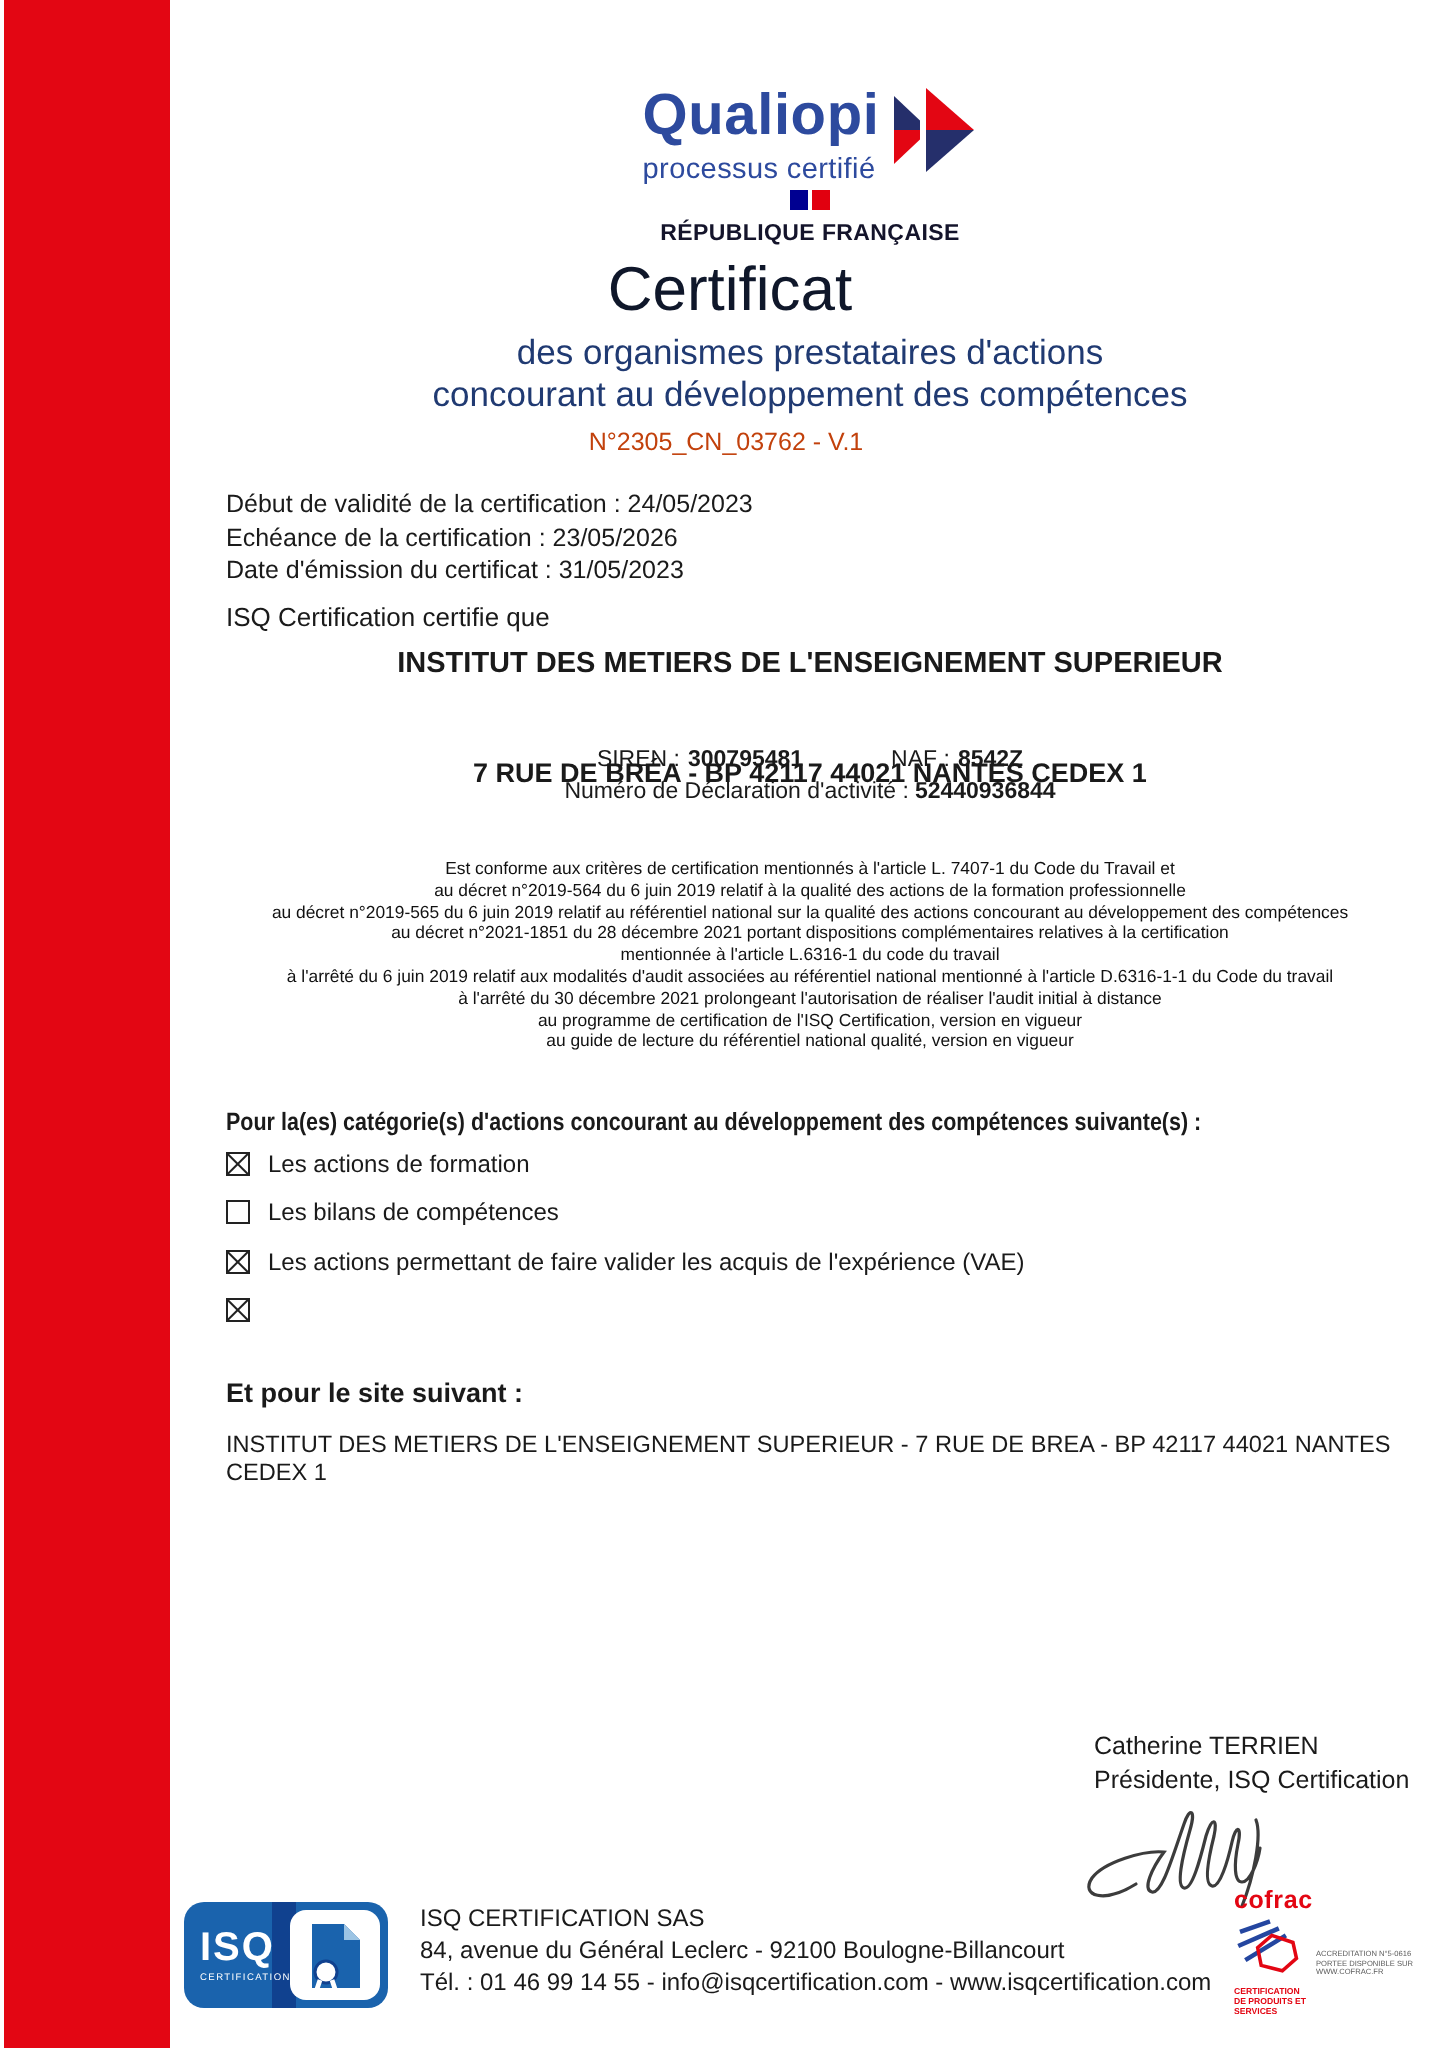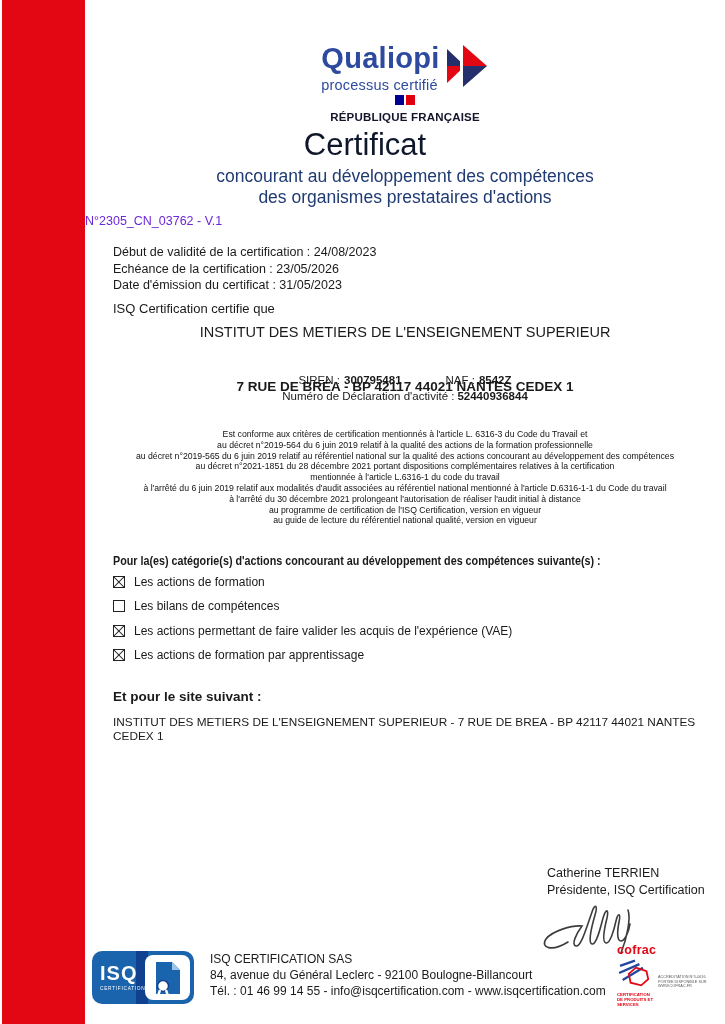--- a/index.html
+++ b/index.html
@@ -6,41 +6,41 @@
   body {
     width:725px; height:1024px; position:relative; background:#ffffff;
     font-family:"Liberation Sans", sans-serif; color:#1a1a1a; overflow:hidden;
   }
   .abs { position:absolute; }
 
   
   .red-bar { position:absolute; left:2px; top:0; width:83px; height:1024px; background:#E30613; }
 
   
-  .qualiopi { left:85px; top:44px; width:640px; display:flex; justify-content:center; align-items:flex-end; gap:7px; }
+  .qualiopi { left:85px; top:44px; width:640px; display:flex; justify-content:center; align-items:flex-start; gap:7px; }
   .q-text { text-align:left; }
   .q-brand { font-size:29px; font-weight:bold; color:#2D4A9E; line-height:1; letter-spacing:0.3px; }
   .q-tagline { font-size:14.5px; color:#2D4A9E; margin-top:4px; letter-spacing:0.2px; }
   .rf-badge { left:85px; top:95px; width:640px; display:flex; justify-content:center; align-items:center; gap:6px;flex-direction:column; }
   .rf-flag { display:flex; gap:2px; }
   .rf-flag .b { width:9px; height:10px; background:#000091; }
   .rf-flag .r { width:9px; height:10px; background:#E1000F; }
   .rf-text { font-size:11.5px; font-weight:bold; color:#14142b; letter-spacing:0.2px; }
 
   
   .title { left:85px; top:127px; width:560px; text-align:center; font-size:31px; color:#0f172a; }
   .subtitle { left:85px; top:166px; width:640px; text-align:center; font-size:17.5px; line-height:21px; color:#203A72; }
-  .cert-no { left:85px; top:214px; width:556px; font-size:12.5px; color:#6d28d9; }
+  .cert-no { left:85px; top:214px; width:556px; text-align:center; font-size:12.5px; color:#c2410c; }
 
   
   .validity { left:113px; top:244px; font-size:12.5px; line-height:16.5px; }
   .certifies { left:113px; top:301px; font-size:13px; }
 
   
-  .org-name { left:85px; top:324px; width:640px; text-align:center; font-size:14.5px; font-weight:normal; }
+  .org-name { left:85px; top:324px; width:640px; text-align:center; font-size:14.5px; font-weight:bold; }
   .org-address { left:85px; top:352px; width:640px; text-align:center; font-size:13.5px; font-weight:bold;margin-top:27px; }
   .registration { left:85px; top:374px; width:640px; display:flex; justify-content:center; gap:44px; font-size:11.5px; }
   .registration b { margin-left:4px; }
   .decl { left:85px; top:390px; width:640px; text-align:center; font-size:11.5px; }
   .decl b { margin-left:3px; }
 
   
   .conformity { left:85px; top:429px; width:640px; text-align:center; font-size:8.7px; line-height:10.8px; color:#111; }
   .conformity div { white-space:nowrap; }
 
@@ -98,44 +98,44 @@
 <div class="abs rf-badge">
   <span class="rf-flag">
       <span class="b"></span>
       <span class="r"></span>
     </span>
   <span class="rf-text">RÉPUBLIQUE FRANÇAISE</span>
 </div>
 
 <div class="abs title">Certificat</div>
 <div class="abs subtitle">
+  <div>des organismes prestataires d'actions</div>
   <div>concourant au développement des compétences</div>
-  <div>des organismes prestataires d'actions</div>
 </div>
 <div class="abs cert-no">N°2305_CN_03762 - V.1</div>
 
 <div class="abs validity">
-  <div>Début de validité de la certification : 24/08/2023</div>
+  <div>Début de validité de la certification : 24/05/2023</div>
   <div>Echéance de la certification : 23/05/2026</div>
   <div>Date d'émission du certificat : 31/05/2023</div>
 </div>
 <div class="abs certifies">ISQ Certification certifie que</div>
 
 <div class="abs org-name">INSTITUT DES METIERS DE L'ENSEIGNEMENT SUPERIEUR</div>
 <div class="abs org-address">7 RUE DE BRÉA - BP 42117 44021 NANTES CEDEX 1</div>
 <div class="abs registration">
   <span><span>SIREN :</span><b>300795481</b></span>
   <span><span>NAF :</span><b>8542Z</b></span>
 </div>
 <div class="abs decl">
   <span>Numéro de Déclaration d'activité :</span><b>52440936844</b>
 </div>
 
 <div class="abs conformity">
-  <div>Est conforme aux critères de certification mentionnés à l'article L. 6316-3 du Code du Travail et</div>
+  <div>Est conforme aux critères de certification mentionnés à l'article L. 7407-1 du Code du Travail et</div>
   <div>au décret n°2019-564 du 6 juin 2019 relatif à la qualité des actions de la formation professionnelle</div>
   <div>au décret n°2019-565 du 6 juin 2019 relatif au référentiel national sur la qualité des actions concourant au développement des compétences</div>
   <div>au décret n°2021-1851 du 28 décembre 2021 portant dispositions complémentaires relatives à la certification</div>
   <div>mentionnée à l'article L.6316-1 du code du travail</div>
   <div>à l'arrêté du 6 juin 2019 relatif aux modalités d'audit associées au référentiel national mentionné à l'article D.6316-1-1 du Code du travail</div>
   <div>à l'arrêté du 30 décembre 2021 prolongeant l'autorisation de réaliser l'audit initial à distance</div>
   <div>au programme de certification de l'ISQ Certification, version en vigueur</div>
   <div>au guide de lecture du référentiel national qualité, version en vigueur</div>
 </div>
 
@@ -148,21 +148,20 @@
   <div class="cat-row">
     <span class="checkbox"></span>
     <span class="cat-label">Les bilans de compétences</span>
   </div>
   <div class="cat-row">
     <span class="checkbox checked"></span>
     <span class="cat-label">Les actions permettant de faire valider les acquis de l'expérience (VAE)</span>
   </div>
   <div class="cat-row">
     <span class="checkbox checked"></span>
-    <span class="cat-label">Les actions de formation par apprentissage</span>
   </div>
 </div>
 
 <div class="abs site-heading">Et pour le site suivant :</div>
 <div class="abs site-value">INSTITUT DES METIERS DE L'ENSEIGNEMENT SUPERIEUR - 7 RUE DE BREA - BP 42117 44021 NANTES CEDEX 1</div>
 
 <div class="abs signatory">
   <div>Catherine TERRIEN</div>
   <div>Présidente, ISQ Certification</div>
 </div>

